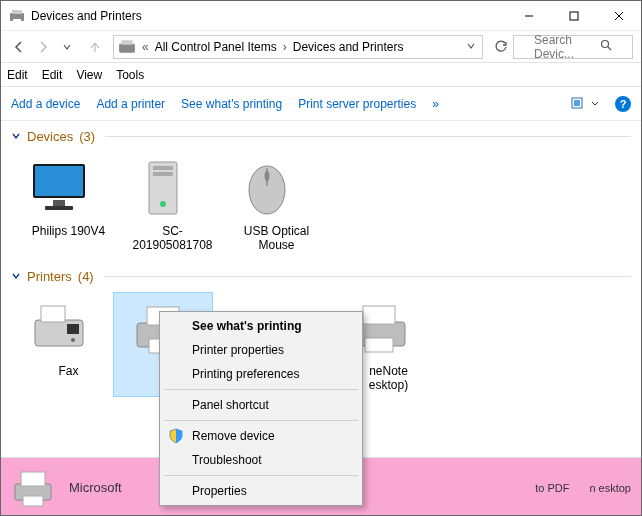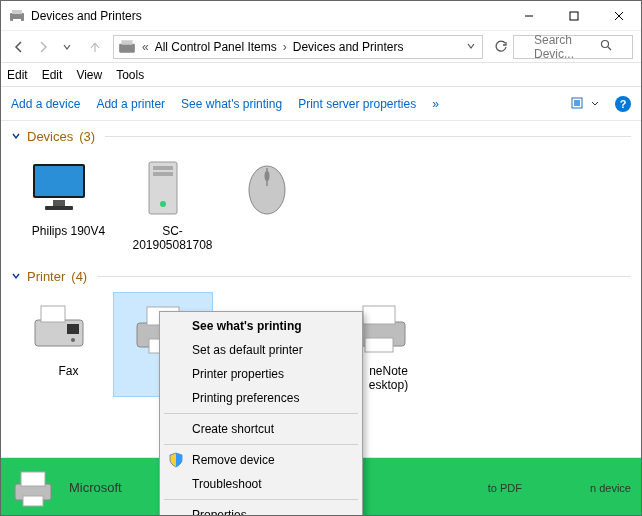--- a/index.html
+++ b/index.html
@@ -38,24 +38,24 @@
   .group-header .line { flex: 1; height: 1px; background: #e0e0e0; margin-left: 4px; }
 
   .items { display: flex; flex-wrap: wrap; padding: 4px 8px; gap: 4px; }
   .item { width: 100px; display: flex; flex-direction: column; align-items: center; padding: 4px 2px; font-size: 12px; text-align: center; color: #000; position: relative; }
   .item .icon-box { width: 64px; height: 64px; display: flex; align-items: center; justify-content: center; margin-bottom: 4px; }
   .item .label { line-height: 1.2; word-wrap: break-word; max-width: 96px; margin-left: 19px; }
 
   .item.selected { background: #cce8ff; border: 1px solid #99d1ff; }
 
   
-  .statusbar { position: absolute; bottom: 0; left: 0; right: 0; height: 60px; background: #22c55e; border-top: 1px solid #d9e5f0; display: flex; align-items: center; padding: 0 10px; font-size: 12px; color: #333; gap: 14px; }
+  .statusbar { position: absolute; bottom: 0; left: 0; right: 0; height: 60px; background: #f9a8d4; border-top: 1px solid #d9e5f0; display: flex; align-items: center; padding: 0 10px; font-size: 12px; color: #333; gap: 14px; }
   .statusbar .big-icon { width: 44px; height: 44px; }
   .statusbar .status-cols { display: flex; gap: 20px; }
-  .statusbar .status-kv { display: flex; flex-direction: column; gap: 2px; margin-left: 48px; }
+  .statusbar .status-kv { display: flex; flex-direction: column; gap: 2px; }
   .statusbar .status-kv .v { font-size: 11px; }
 
   
   .context-menu { position: absolute; left: 158px; top: 310px; width: 204px; background: #f2f2f2; border: 1px solid #a0a0a0; box-shadow: 3px 3px 6px rgba(0,0,0,0.25); font-size: 12px; padding: 2px; z-index: 50; }
   .context-menu .mi { padding: 5px 10px 5px 30px; position: relative; color: #000; }
   .context-menu .mi.bold { font-weight: bold; }
   .context-menu .sep { height: 1px; background: #d0d0d0; margin: 3px 2px; }
   .context-menu .mi .mi-icon { position: absolute; left: 6px; top: 4px; width: 16px; height: 16px; }
 
   .red-box { position: absolute; border: 3px solid #d40000; pointer-events: none; }
@@ -203,28 +203,29 @@
       <div class="label">SC-201905081708</div>
     </div>
     <div class="item">
       <div class="icon-box">
         <svg viewBox="0 0 64 64" width="64" height="64">
             <ellipse cx="32" cy="34" rx="18" ry="24" fill="#c8c8c8" stroke="#888"></ellipse>
             <line x1="32" y1="12" x2="32" y2="30" stroke="#888" stroke-width="1.5"></line>
             <ellipse cx="32" cy="20" rx="2.5" ry="5" fill="#888"></ellipse>
           </svg>
       </div>
+      <div class="label">USB Optical Mouse</div>
     </div>
   </div>
 
   <div class="group-header">
     <span class="chev"><svg width="10" height="10">
           <path d="M2 3 L5 7 L8 3" fill="none" stroke="#003399" stroke-width="1.3"></path>
         </svg></span>
-    <span>Printer</span>
+    <span>Printers</span>
     <span>(4)</span>
     <span class="line"></span>
   </div>
   <div class="items">
     <div class="item">
       <div class="icon-box">
         <svg viewBox="0 0 64 64" width="64" height="64">
             <rect x="8" y="24" width="48" height="26" rx="3" fill="#cfcfcf" stroke="#888"></rect>
             <rect x="14" y="10" width="24" height="16" fill="#fff" stroke="#aaa"></rect>
             <rect x="40" y="28" width="12" height="10" fill="#333"></rect>
@@ -264,34 +265,33 @@
           <rect x="10" y="6" width="24" height="14" fill="#fff" stroke="#aaa"></rect>
           <rect x="12" y="30" width="20" height="10" fill="#fff" stroke="#aaa"></rect>
         </svg>
     </div>
     <div style="font-size:13px;">Microsoft</div>
     <div class="status-cols" style="margin-left:auto;">
       <div class="status-kv">
           <span class="v">to PDF</span>
         </div>
       <div class="status-kv">
-          <span class="v">n device</span>
+          <span class="v">n esktop</span>
         </div>
     </div>
   </div>
 
 </div>
 
 <div class="context-menu">
   <div class="mi bold">See what's printing</div>
-  <div class="mi">Set as default printer</div>
   <div class="mi">Printer properties</div>
   <div class="mi">Printing preferences</div>
   <div class="sep"></div>
-  <div class="mi">Create shortcut</div>
+  <div class="mi">Panel shortcut</div>
   <div class="sep"></div>
   <div class="mi">
     <span class="mi-icon"><svg viewBox="0 0 16 16">
           <path d="M8 1 L14 3 V8 C14 12 8 15 8 15 C8 15 2 12 2 8 V3 Z" fill="#ffcc33" stroke="#0066cc" stroke-width="0.6"></path>
           <path d="M8 1 L14 3 V8 C14 12 8 15 8 15 Z" fill="#3399ff"></path>
         </svg></span>
     <span>Remove device</span>
   </div>
   <div class="mi">Troubleshoot</div>
   <div class="sep"></div>

